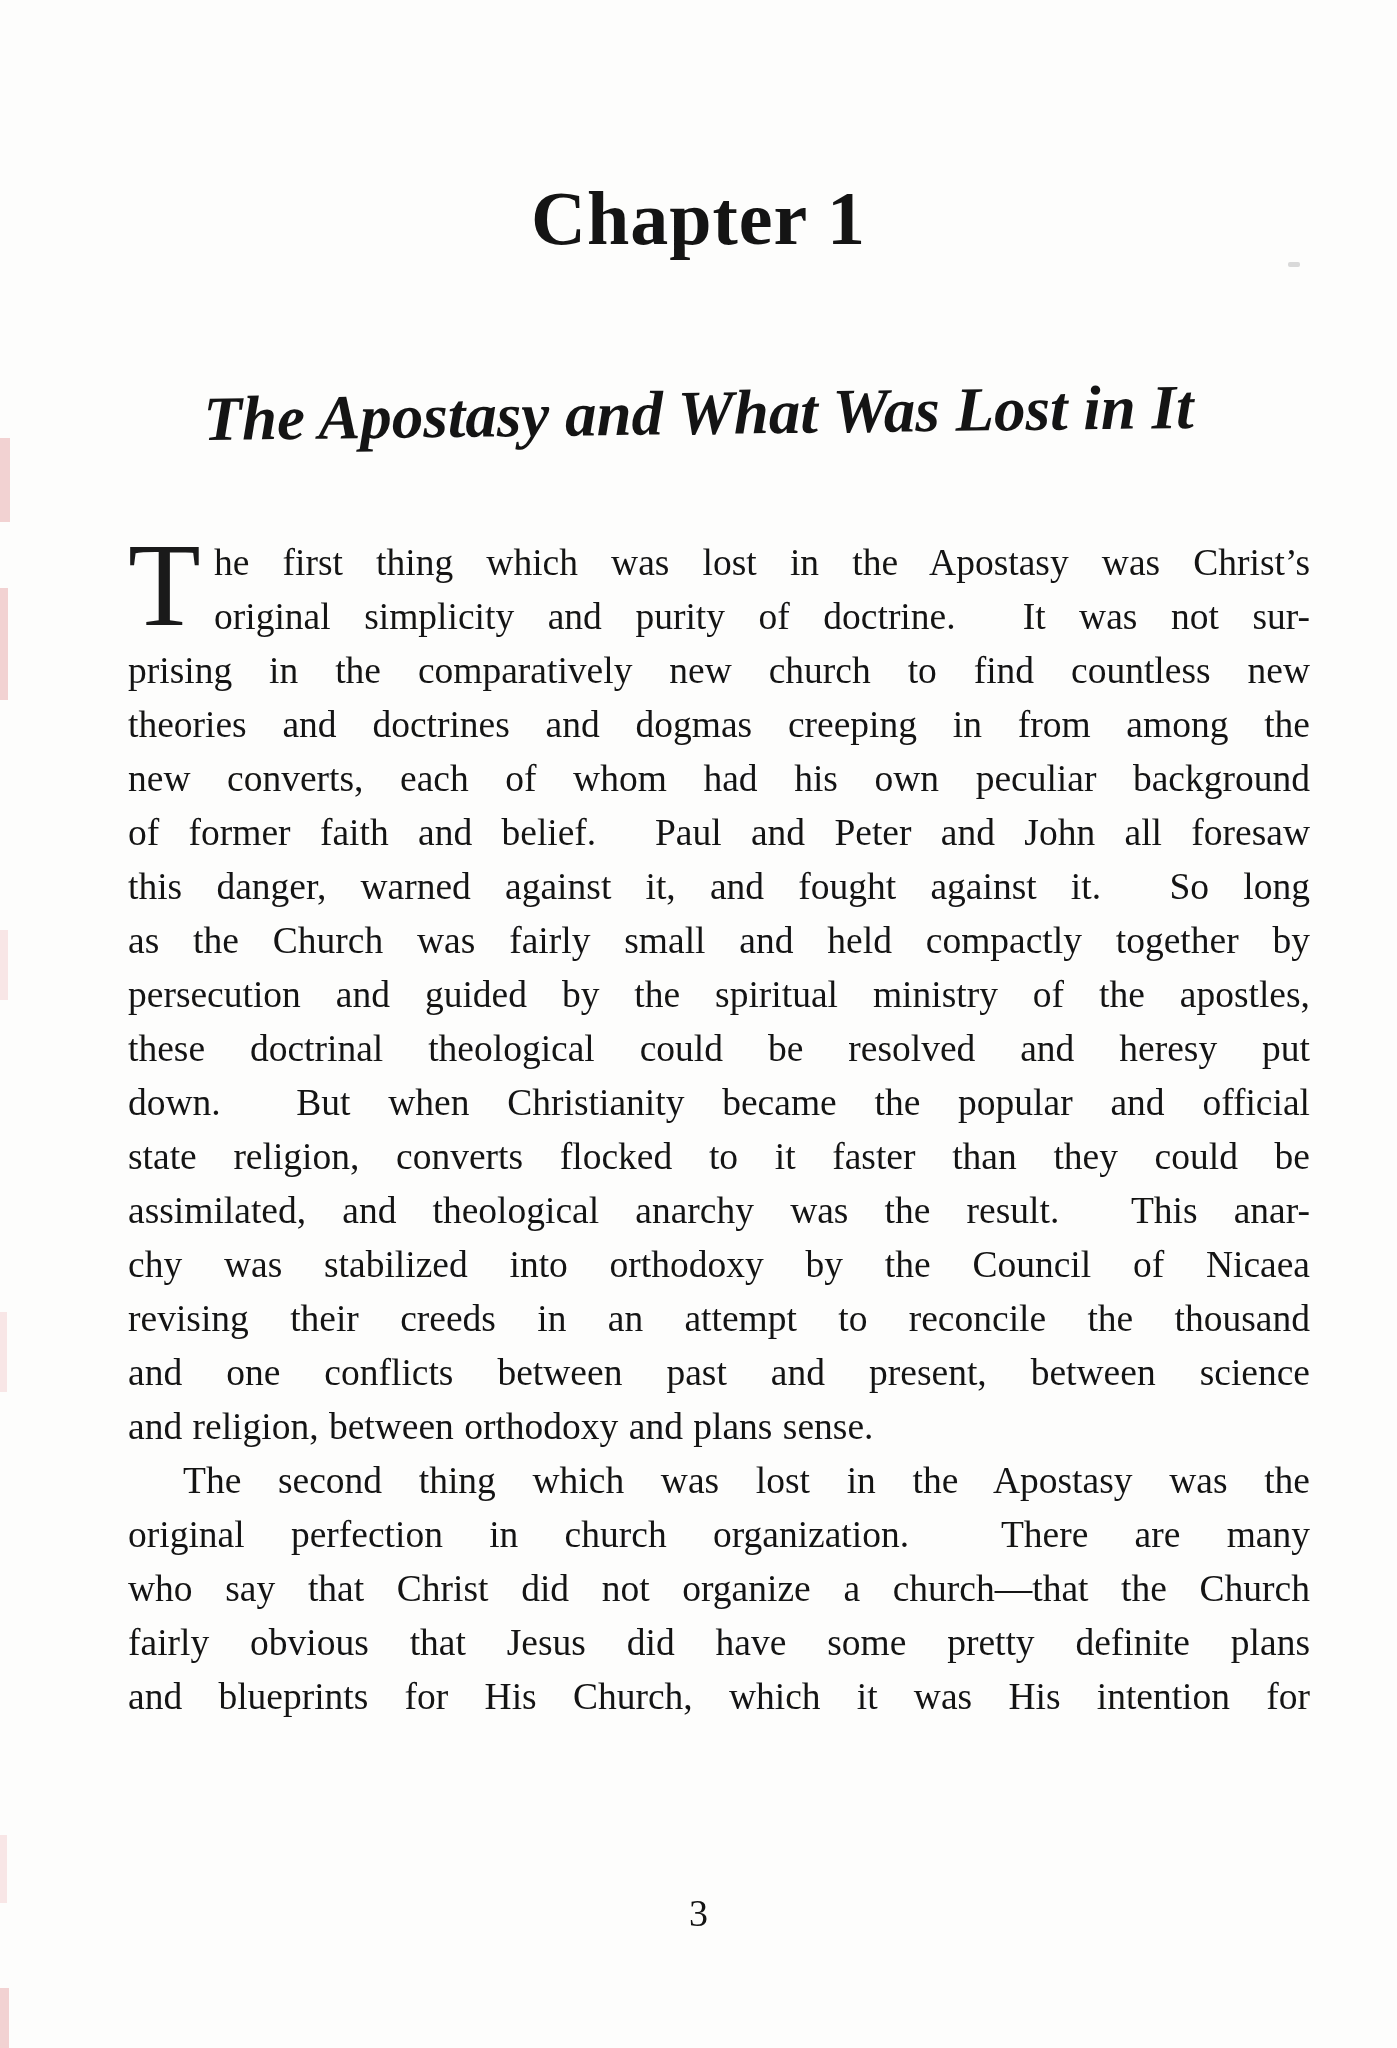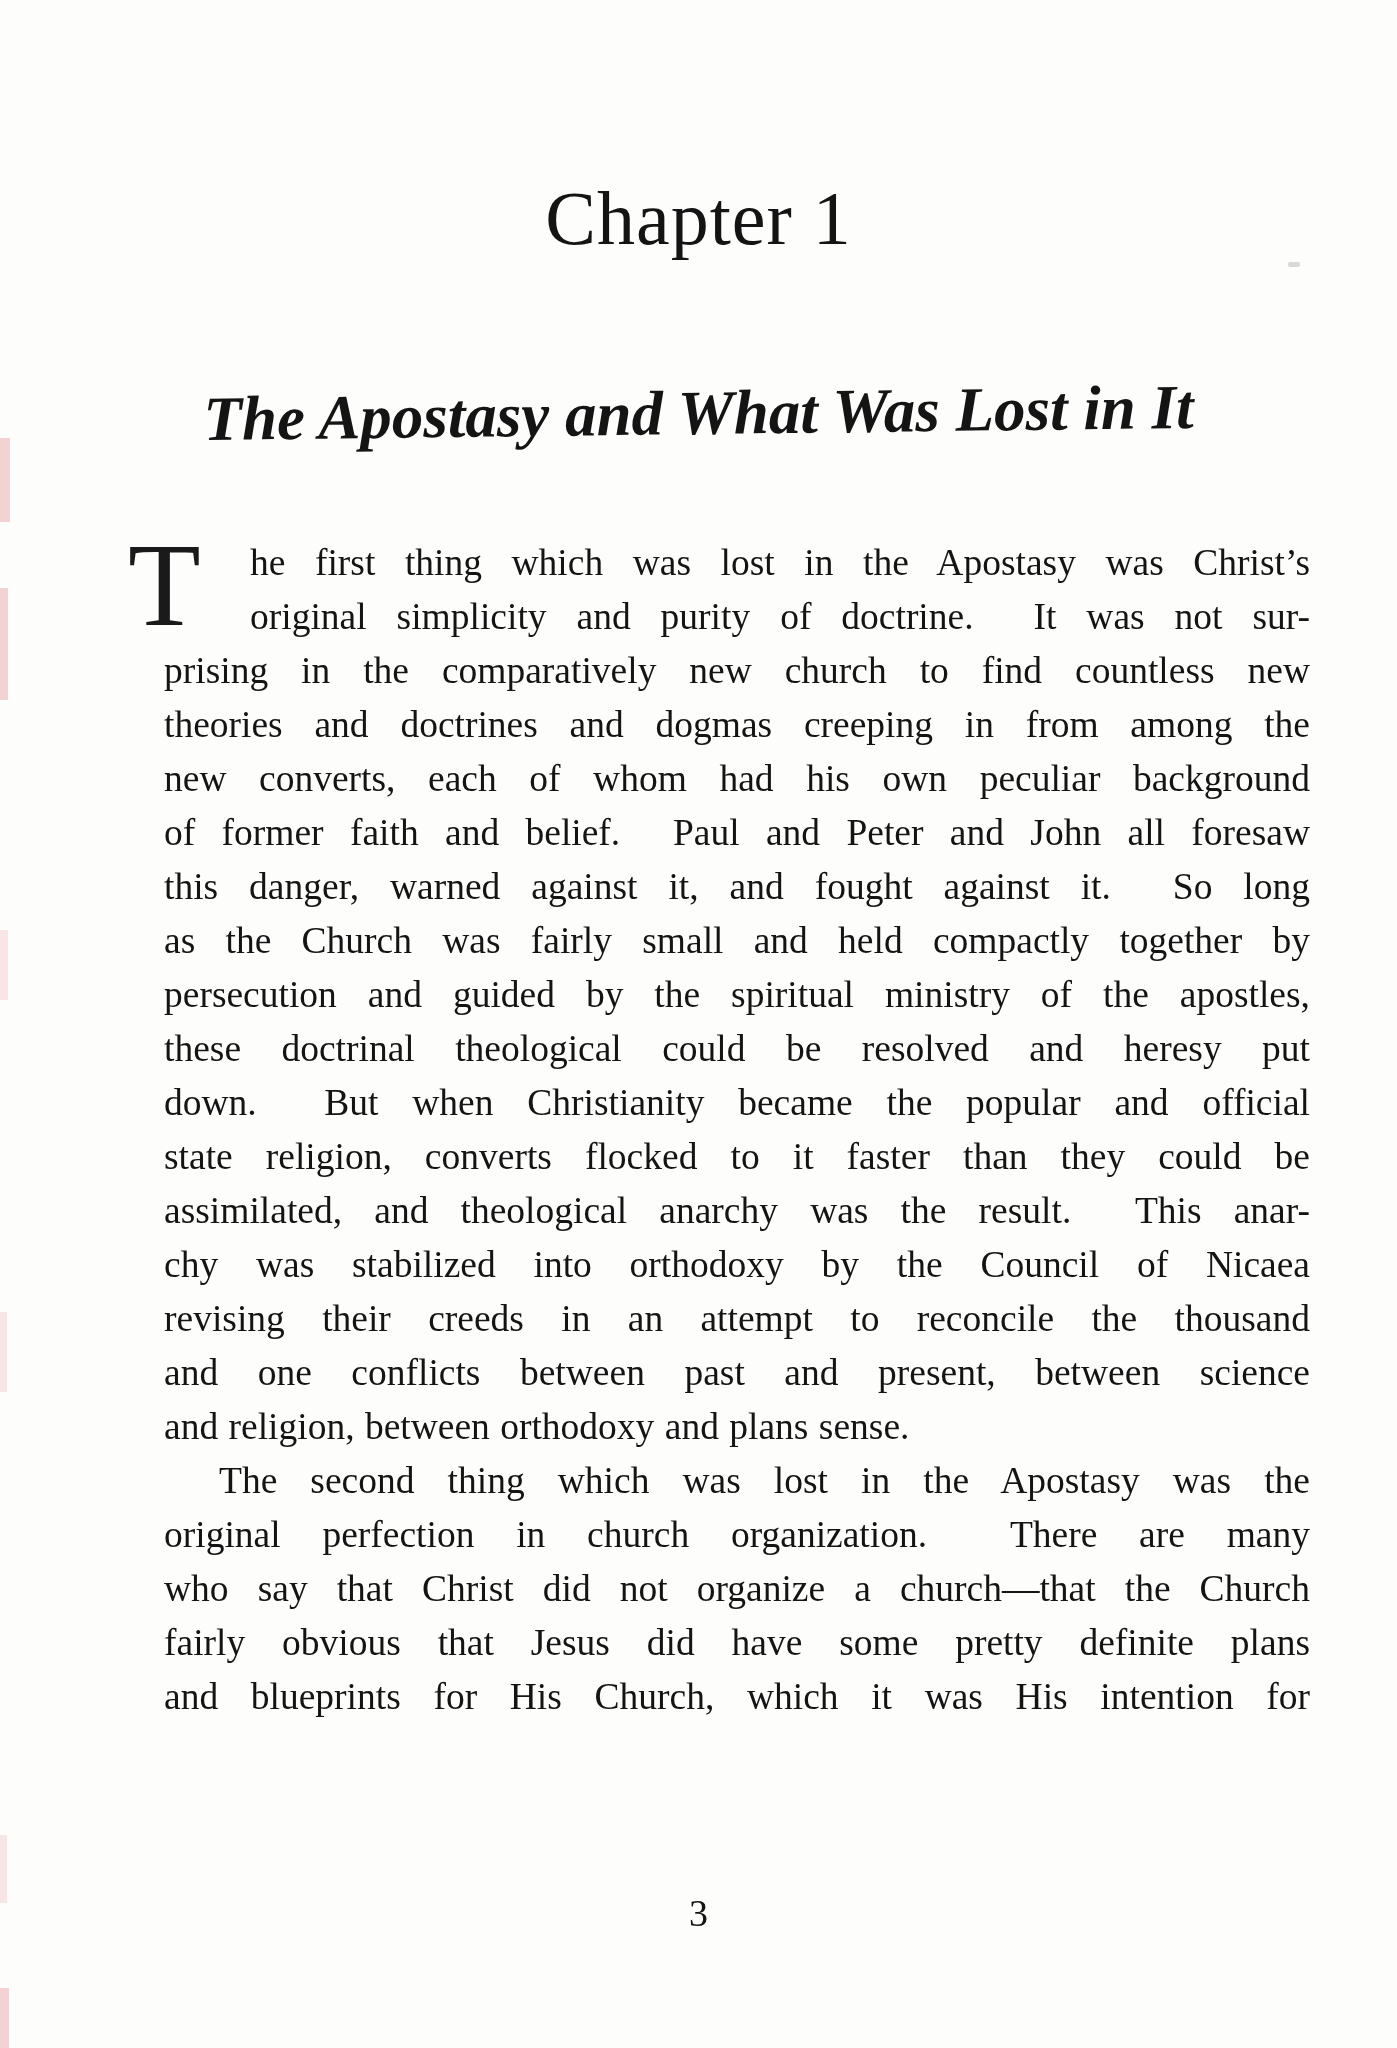--- a/index.html
+++ b/index.html
@@ -26,21 +26,21 @@
     background: #d9d9d9;
     border-radius: 2px;
   }
   .chapter-title {
     position: absolute;
     top: 180px;
     left: 0;
     width: 100%;
     text-align: center;
     font-size: 76px;
-    font-weight: normal;
+    font-weight: bold;
     line-height: 1;
     letter-spacing: 1px;
   }
   .subtitle {
     position: absolute;
     top: 382px;
     left: 0;
     width: 100%;
     text-align: center;
     font-size: 63px;
@@ -56,21 +56,20 @@
     width: 1182px;
     font-size: 37.5px;
   }
   .bl {
     height: 54px;
     line-height: 54px;
     text-align: justify;
     text-align-last: justify;
     overflow: hidden;
     word-spacing: 1px;
-    margin-left: 36px;
   }
   .bl.last {
     text-align-last: left;
   }
   .bl.indented {
     text-indent: 55px;
   }
   .para-head {
     position: relative;
   }

